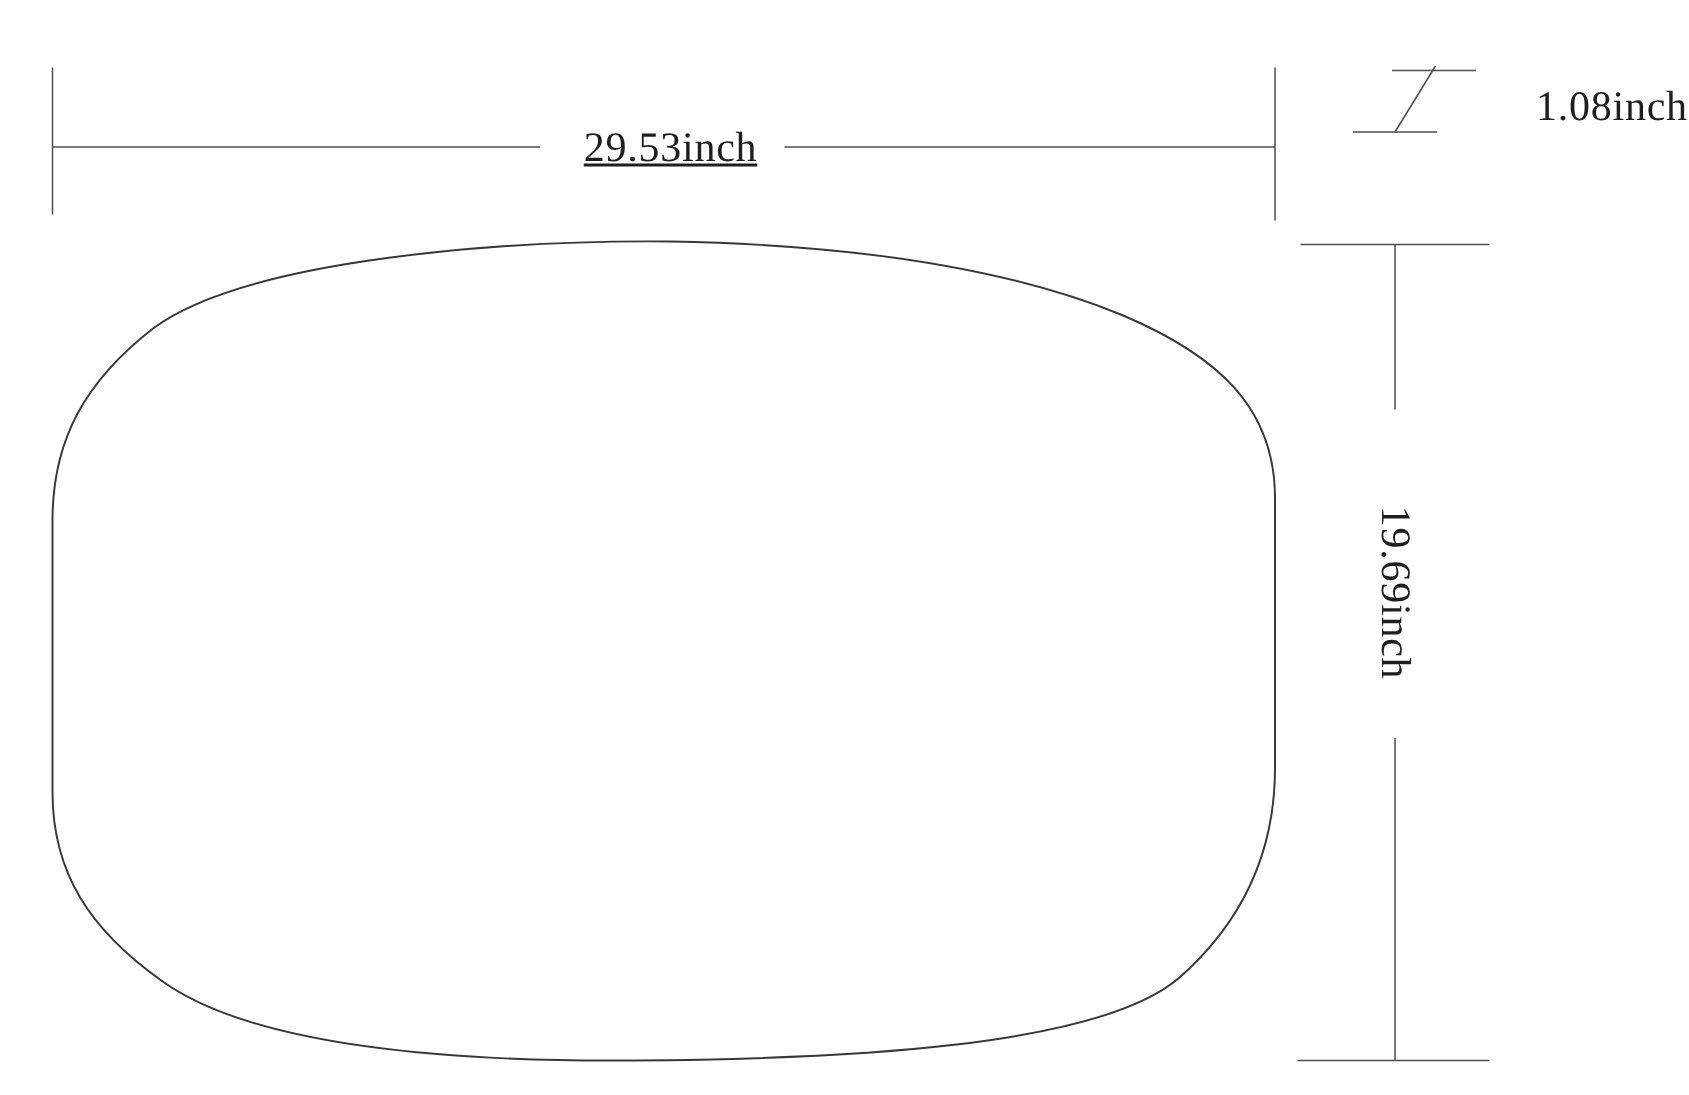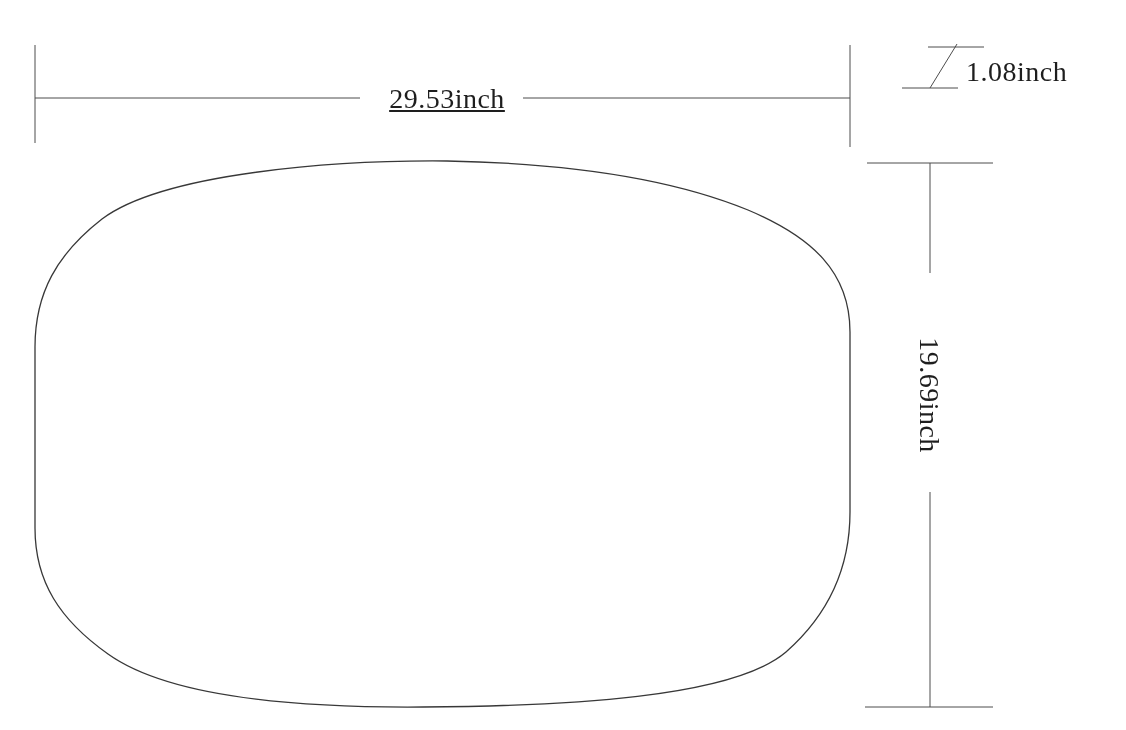--- a/index.html
+++ b/index.html
@@ -27,21 +27,21 @@
     line-height:1;
     white-space:nowrap;
     letter-spacing:0.5px;
   }
   .label-width{
     left:447px;top:99px;
     transform:translate(-50%,-50%);
     text-decoration:underline;
   }
   .label-thickness{
-    left:966px;top:72px;
+    left:1024px;top:72px;
     transform:translate(0,-50%);
   }
   .label-height{
     left:929px;top:395px;
     transform:translate(-50%,-50%) rotate(90deg);
   }
 </style>
 </head>
 <body>
 

